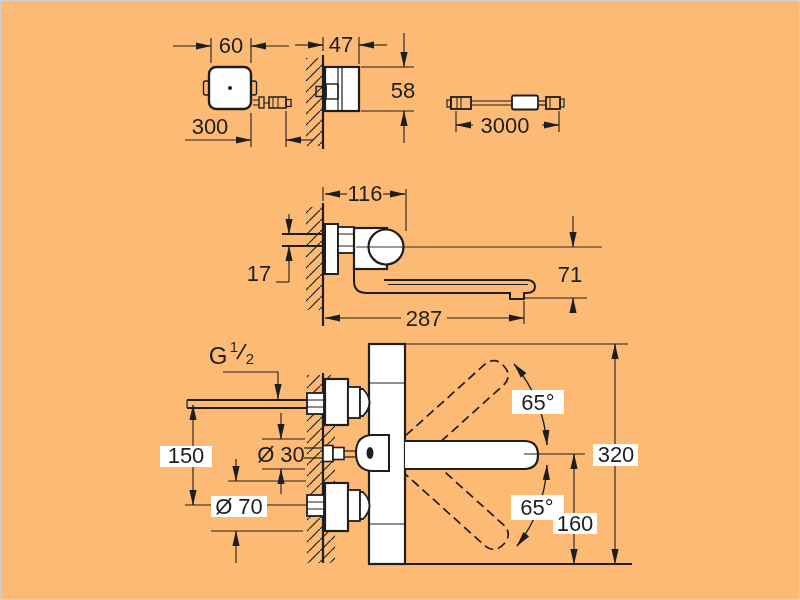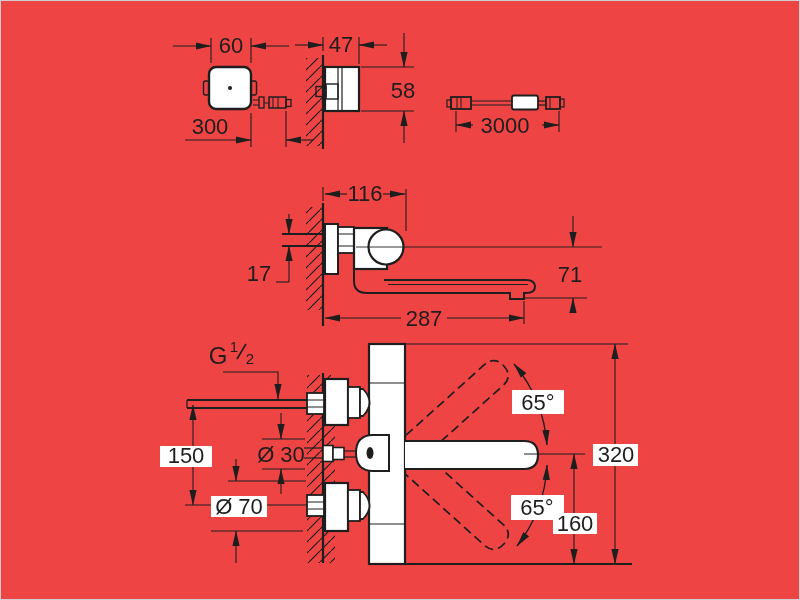--- a/index.html
+++ b/index.html
@@ -1,18 +1,18 @@
 <!DOCTYPE html>
 <html><head>
 <meta charset="utf-8">
 <style>
   html,body{margin:0;padding:0;background:#ffffff;}
   .stage{
     position:relative;width:798px;height:598px;margin:0 auto;
-    background:#ef4444;border:1px solid #cfcfcf;overflow:hidden;
+    background:#fdba74;border:1px solid #cfcfcf;overflow:hidden;
     font-family:"Liberation Sans", sans-serif;
   }
   svg{display:block;}
   svg text{
     font-family:"Liberation Sans", sans-serif;
     font-size:22px;
     fill:#1e1e1e;
     text-anchor:middle;
   }
   svg text.big{font-size:24px;}

